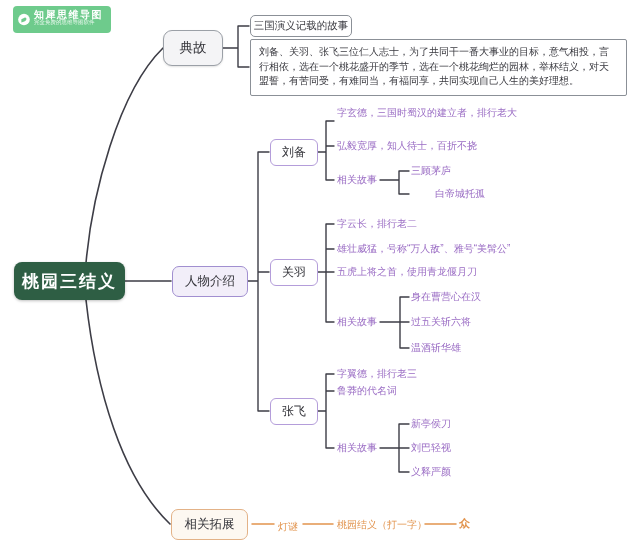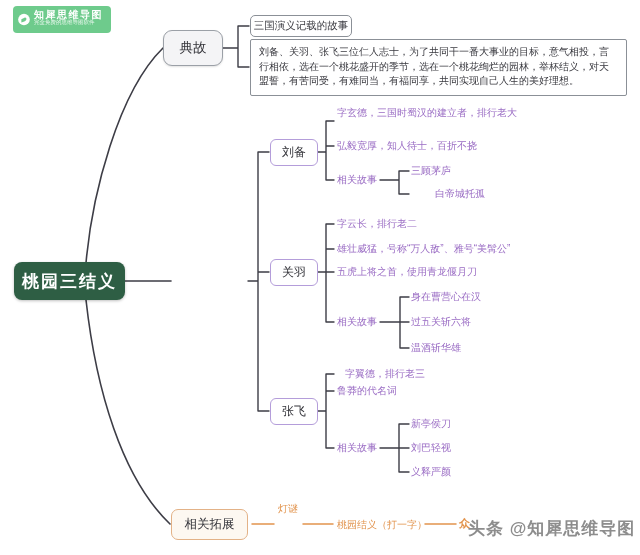--- a/index.html
+++ b/index.html
@@ -82,45 +82,45 @@
       <span class="t2">完全免费的思维导图软件</span>
     </span>
   </div>
 
   <div class="node root-node">桃园三结义</div>
 
   <div class="node diangu-node">典故</div>
   <div class="node src-node">三国演义记载的故事</div>
   <div class="node detail-node">刘备、关羽、张飞三位仁人志士，为了共同干一番大事业的目标，意气相投，言行相依，选在一个桃花盛开的季节，选在一个桃花绚烂的园林，举杯结义，对天盟誓，有苦同受，有难同当，有福同享，共同实现自己人生的美好理想。</div>
 
+  <div class="node renwu-node">人物介绍</div>
 
   <div class="node person-node" style="left:270px;top:139px;">刘备</div>
   <span class="trow" style="left:337px;top:106px;text-align:right;">字玄德，三国时蜀汉的建立者，排行老大</span>
   <span class="trow" style="left:337px;top:139px;">弘毅宽厚，知人待士，百折不挠</span>
   <span class="trow" style="left:337px;top:173px;">相关故事</span>
   <span class="trow" style="left:411px;top:164px;">三顾茅庐</span>
   <span class="trow" style="left:411px;top:187px;margin-left:24px;">白帝城托孤</span>
 
   <div class="node person-node" style="left:270px;top:259px;">关羽</div>
   <span class="trow" style="left:337px;top:217px;">字云长，排行老二</span>
   <span class="trow" style="left:337px;top:242px;">雄壮威猛，号称“万人敌”、雅号“美髯公”</span>
   <span class="trow" style="left:337px;top:265px;">五虎上将之首，使用青龙偃月刀</span>
   <span class="trow" style="left:337px;top:315px;">相关故事</span>
   <span class="trow" style="left:411px;top:290px;">身在曹营心在汉</span>
   <span class="trow" style="left:411px;top:315px;">过五关斩六将</span>
   <span class="trow" style="left:411px;top:341px;">温酒斩华雄</span>
 
   <div class="node person-node" style="left:270px;top:398px;">张飞</div>
-  <span class="trow" style="left:345px;top:367px;">字翼德，排行老三</span>
+  <span class="trow" style="left:337px;top:367px;">字翼德，排行老三</span>
   <span class="trow" style="left:337px;top:384px;">鲁莽的代名词</span>
   <span class="trow" style="left:337px;top:441px;">相关故事</span>
   <span class="trow" style="left:411px;top:417px;">新亭侯刀</span>
   <span class="trow" style="left:411px;top:441px;">刘巴轻视</span>
   <span class="trow" style="left:411px;top:465px;">义释严颜</span>
 
   <div class="node tuozhan-node">相关拓展</div>
-  <span class="orow" style="left:278px;top:502px;">灯谜</span>
+  <span class="orow" style="left:278px;top:520px;">灯谜</span>
   <span class="orow" style="left:337px;top:518px;">桃园结义（打一字）</span>
   <span class="answer" style="left:459px;top:516px;">众</span>
 
-  <div class="watermark">头条 @知犀思维导图</div>
 
 </div>
 
 </body></html>

